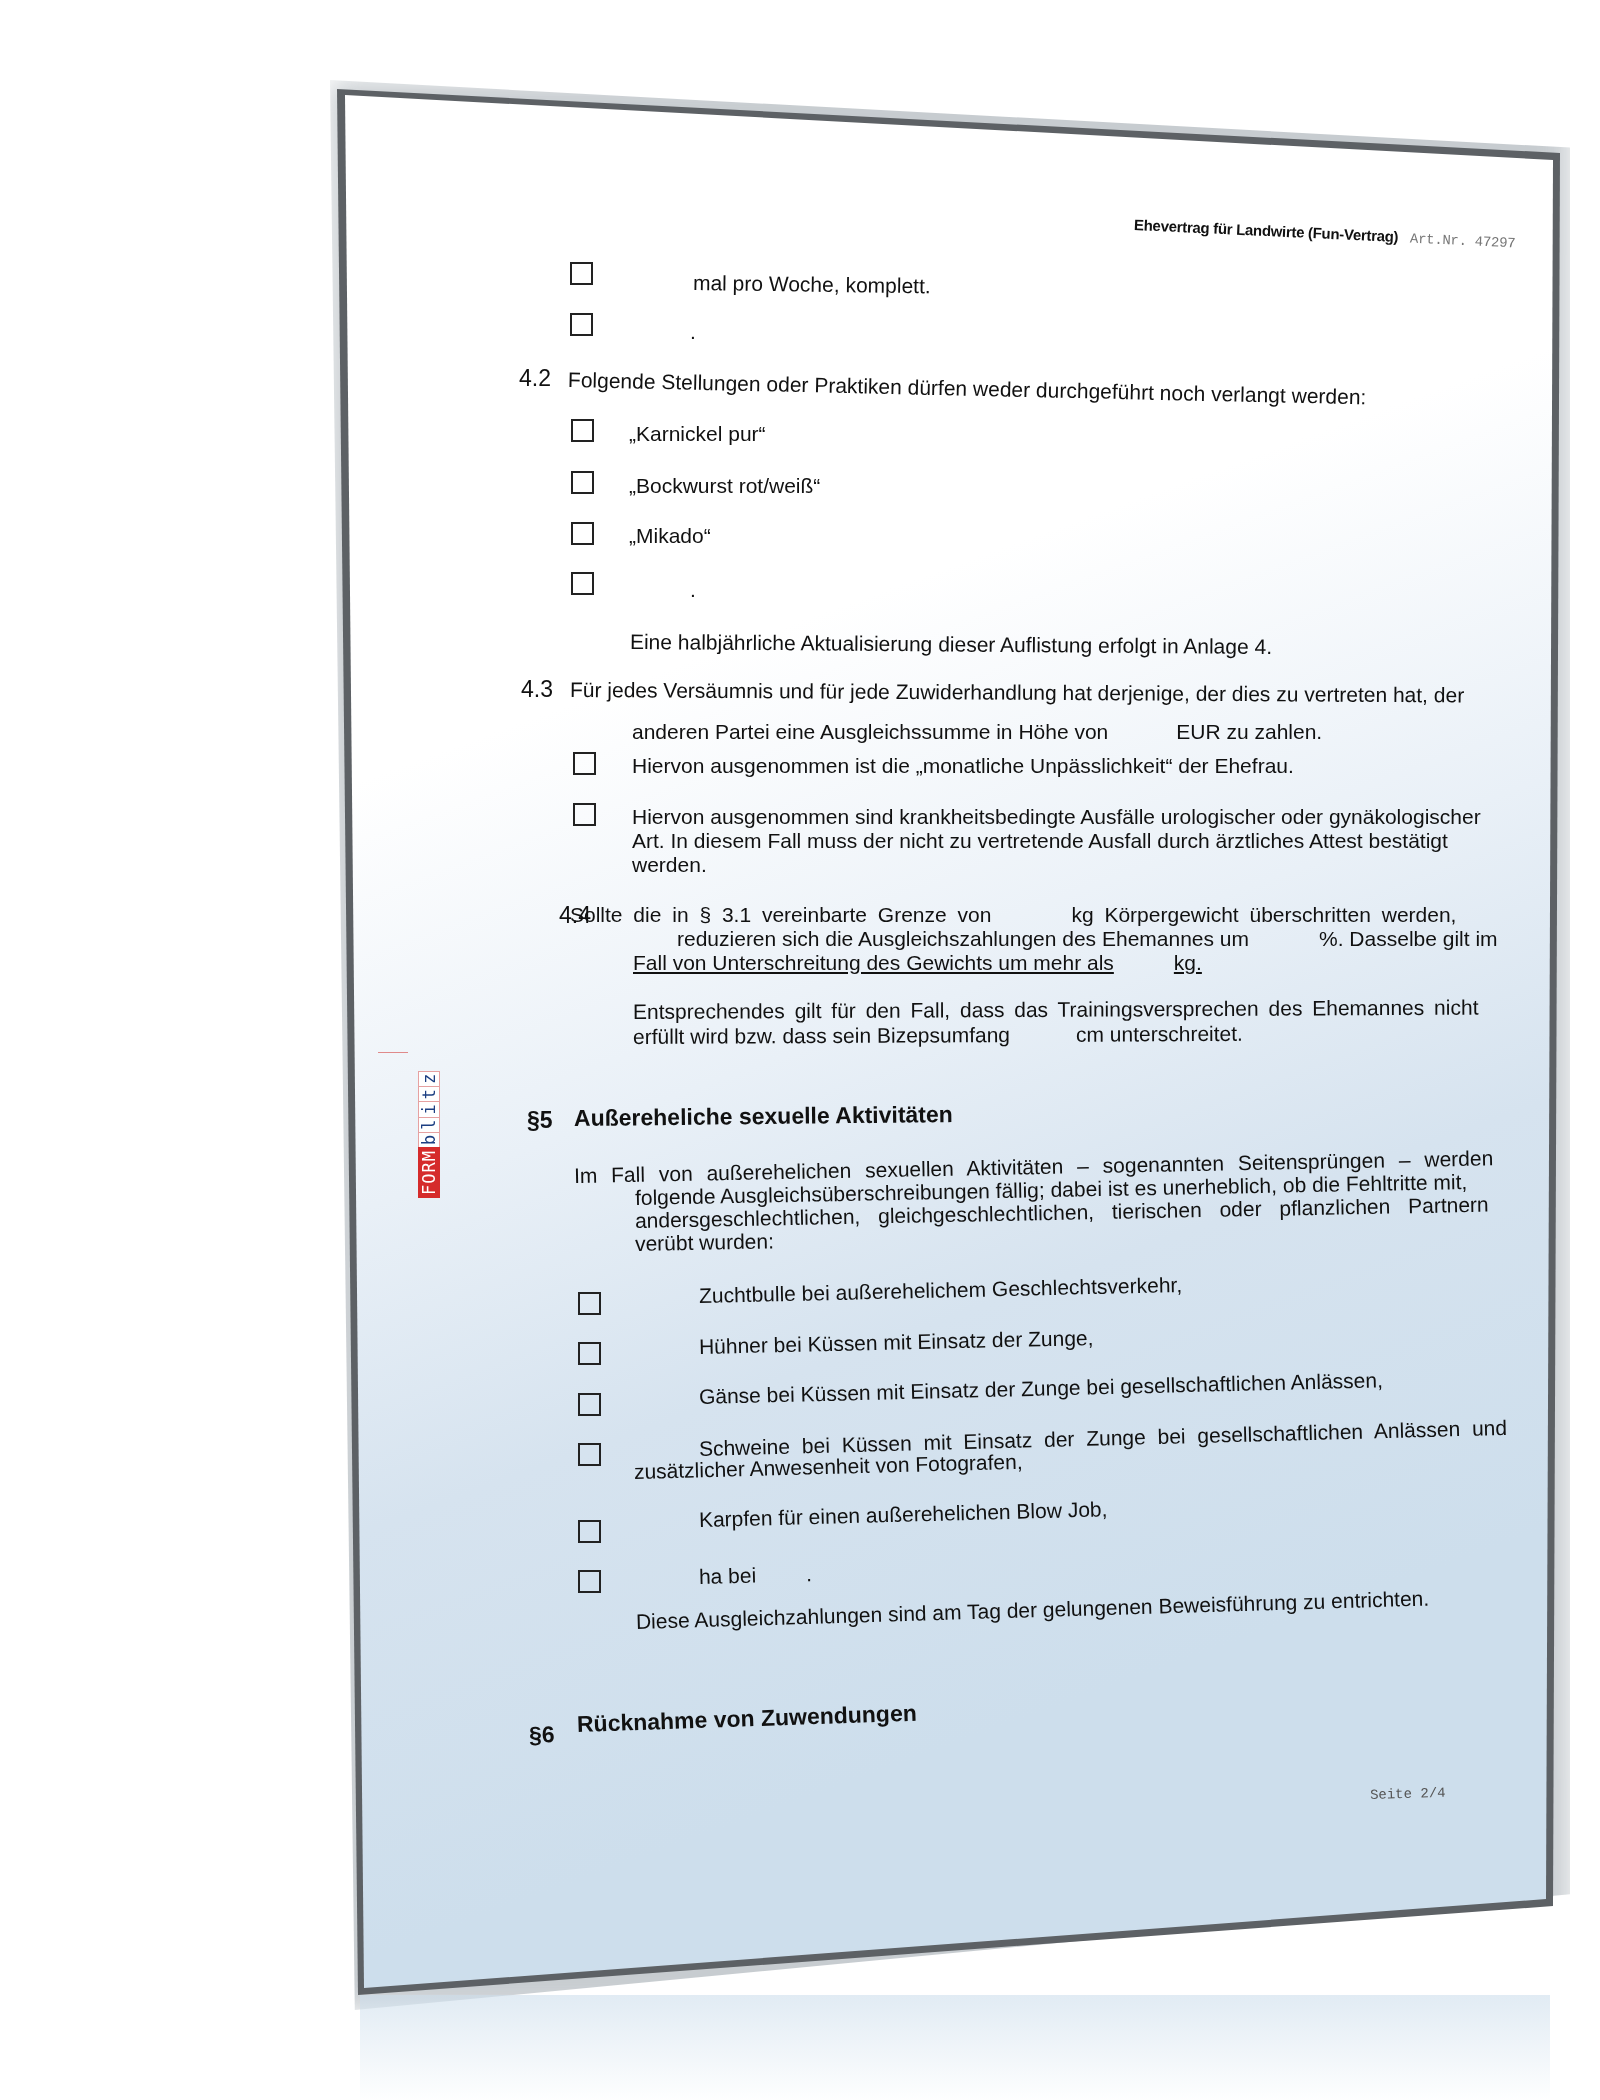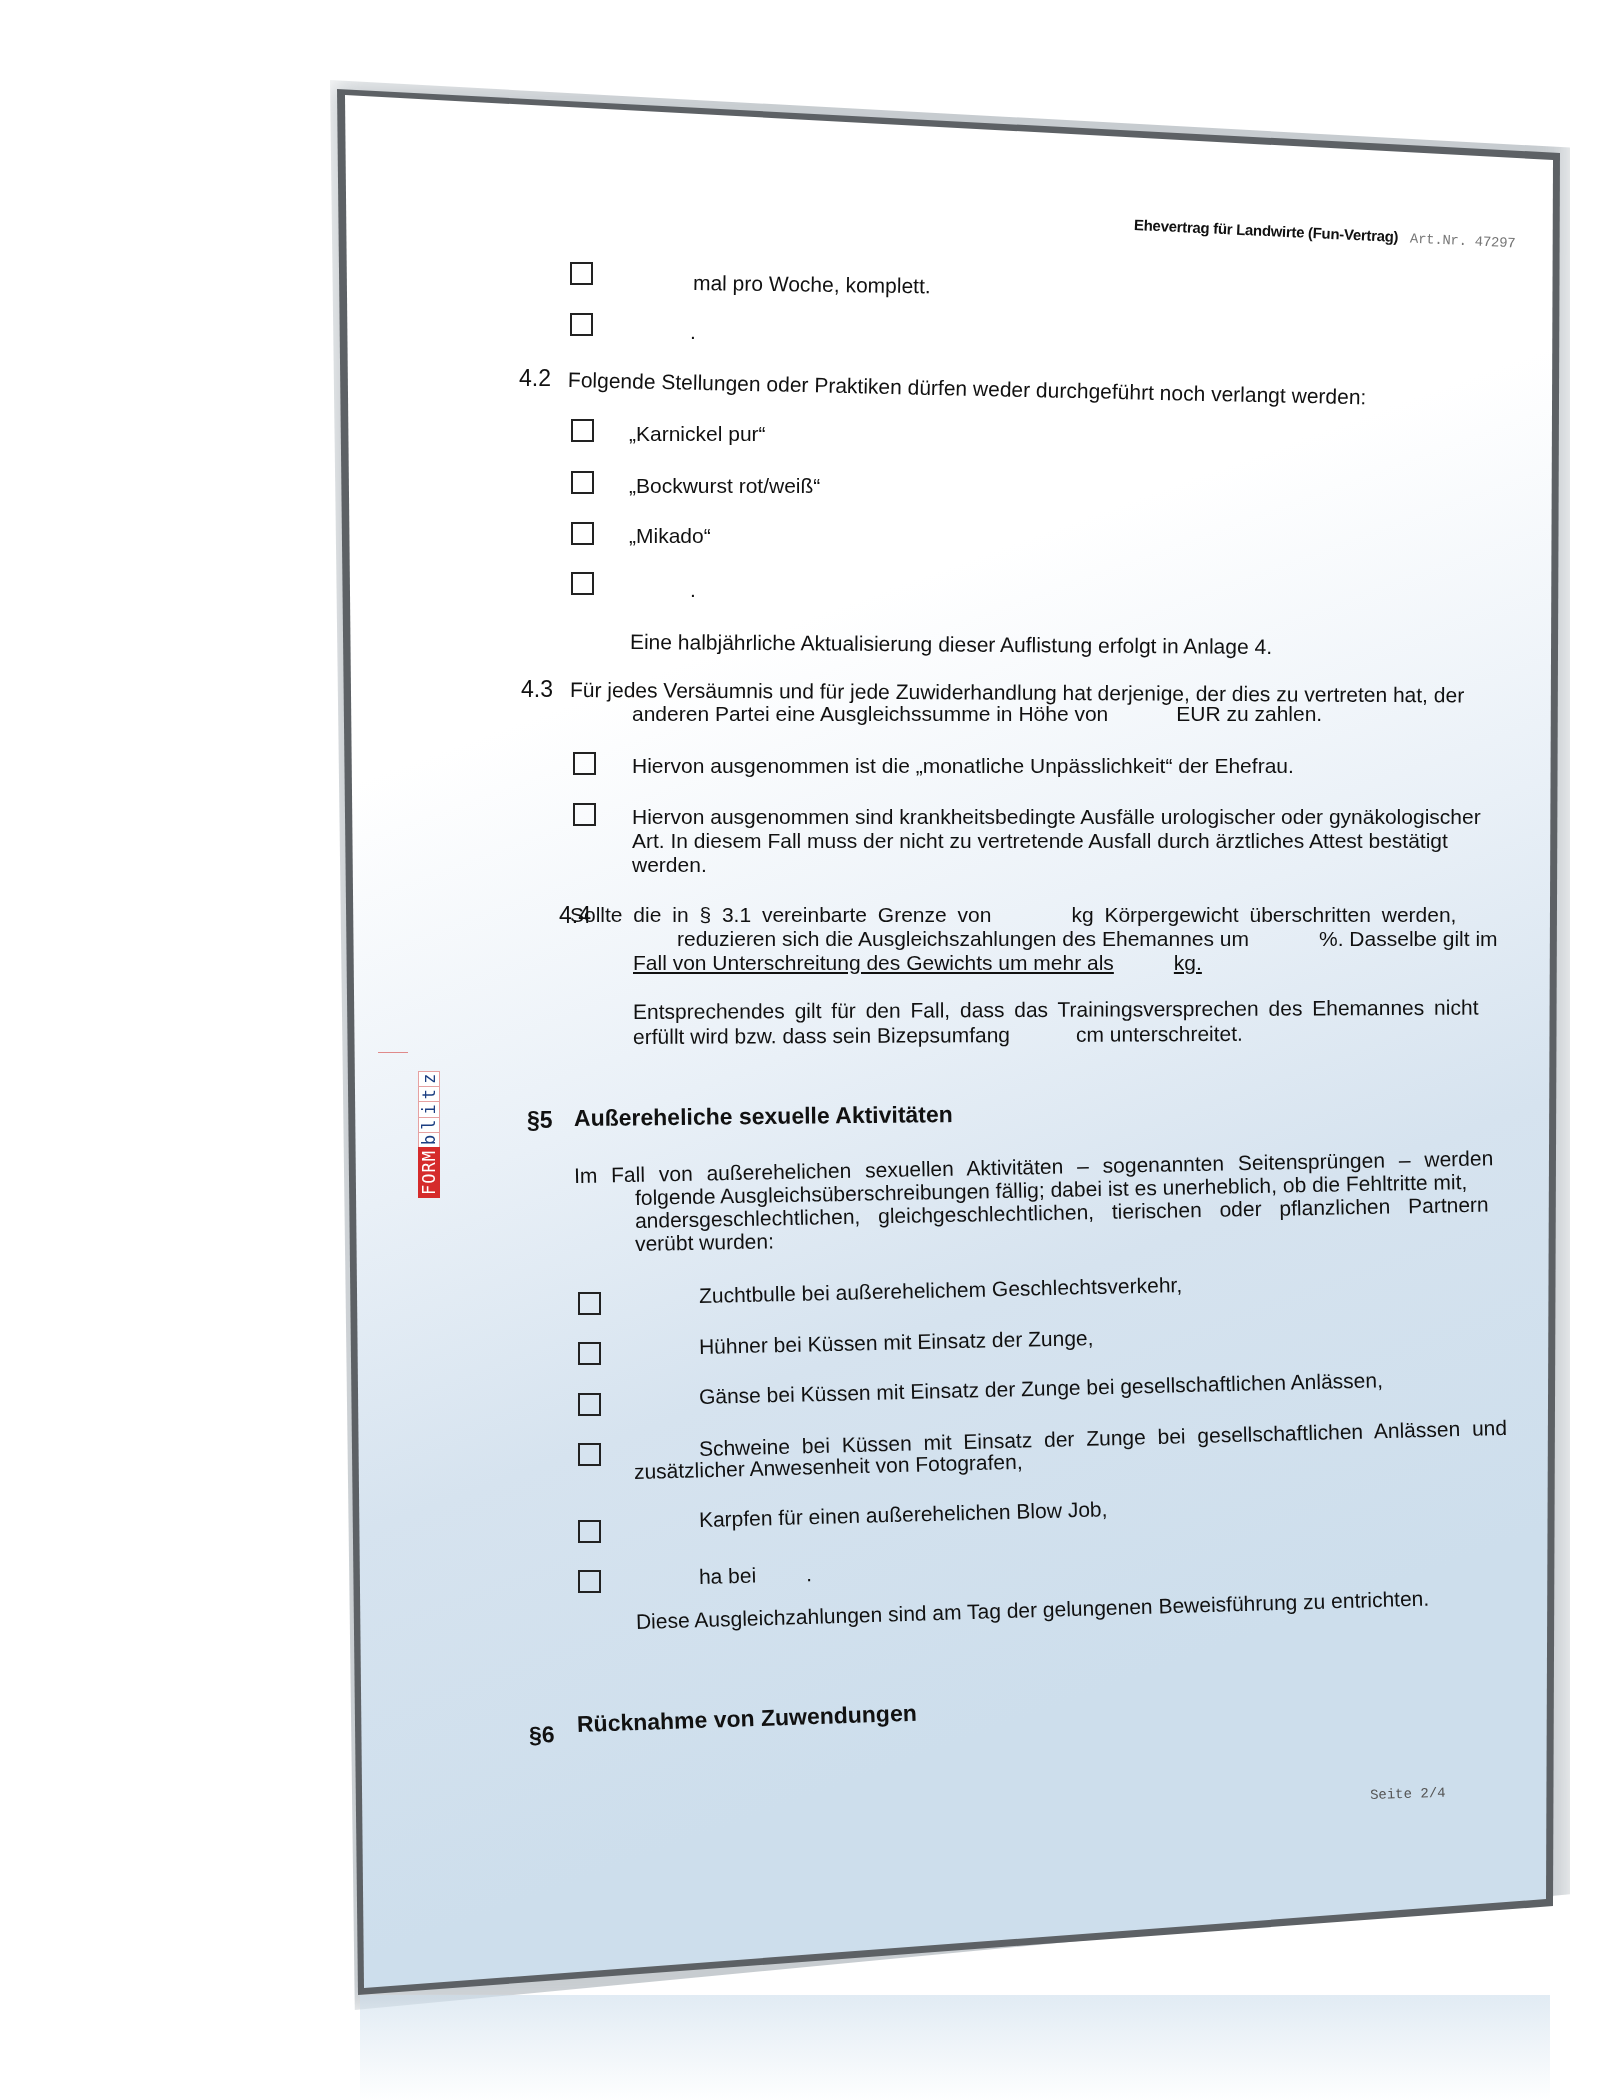--- a/index.html
+++ b/index.html
@@ -71,21 +71,21 @@
   <div class="ln" style="left:629px;top:474px;">„Bockwurst rot/weiß“</div>
   <div class="cb" style="left:571px;top:522px;"></div>
   <div class="ln" style="left:629px;top:524px;">„Mikado“</div>
   <div class="cb" style="left:571px;top:572px;"></div>
   <div class="ln" style="left:690px;top:578px;">.</div>
 
   <div class="ln" style="left:630px;top:630px;transform:rotate(0.45deg);">Eine halbjährliche Aktualisierung dieser Auflistung erfolgt in Anlage 4.</div>
 
   <div class="num" style="left:521px;top:676px;">4.3</div>
   <div class="ln" style="left:570px;top:678px;transform:rotate(0.35deg);">Für jedes Versäumnis und für jede Zuwiderhandlung hat derjenige, der dies zu vertreten hat, der</div>
-  <div class="ln" style="left:632px;top:702px;">
+  <div class="ln" style="left:632px;top:720px;">
     <span>anderen Partei eine Ausgleichssumme in Höhe von</span><span style="display:inline-block;width:68px;"></span><span>EUR zu zahlen.</span>
   </div>
 
   <div class="cb" style="left:573px;top:752px;"></div>
   <div class="ln" style="left:632px;top:754px;text-align:center;">Hiervon ausgenommen ist die „monatliche Unpässlichkeit“ der Ehefrau.</div>
 
   <div class="cb" style="left:573px;top:803px;"></div>
   <div class="ln" style="left:632px;top:805px;">Hiervon ausgenommen sind krankheitsbedingte Ausfälle urologischer oder gynäkologischer</div>
   <div class="ln" style="left:632px;top:829px;">Art. In diesem Fall muss der nicht zu vertretende Ausfall durch ärztliches Attest bestätigt</div>
   <div class="ln" style="left:632px;top:853px;">werden.</div>

